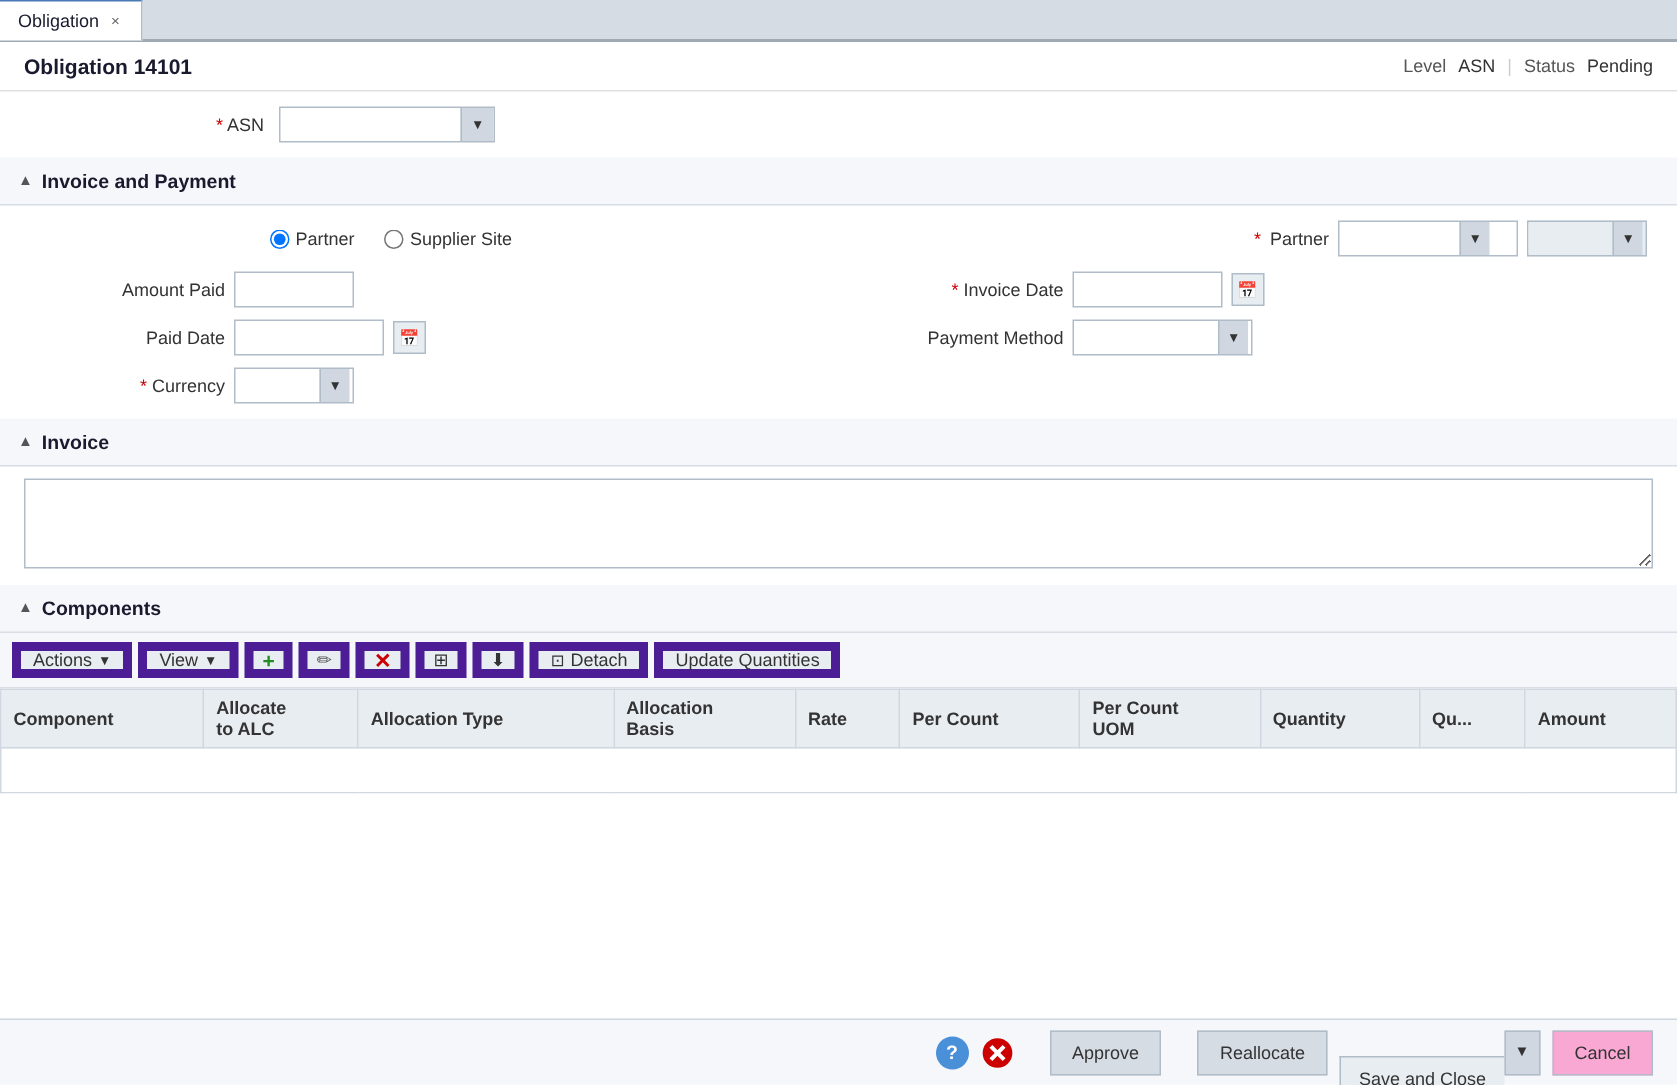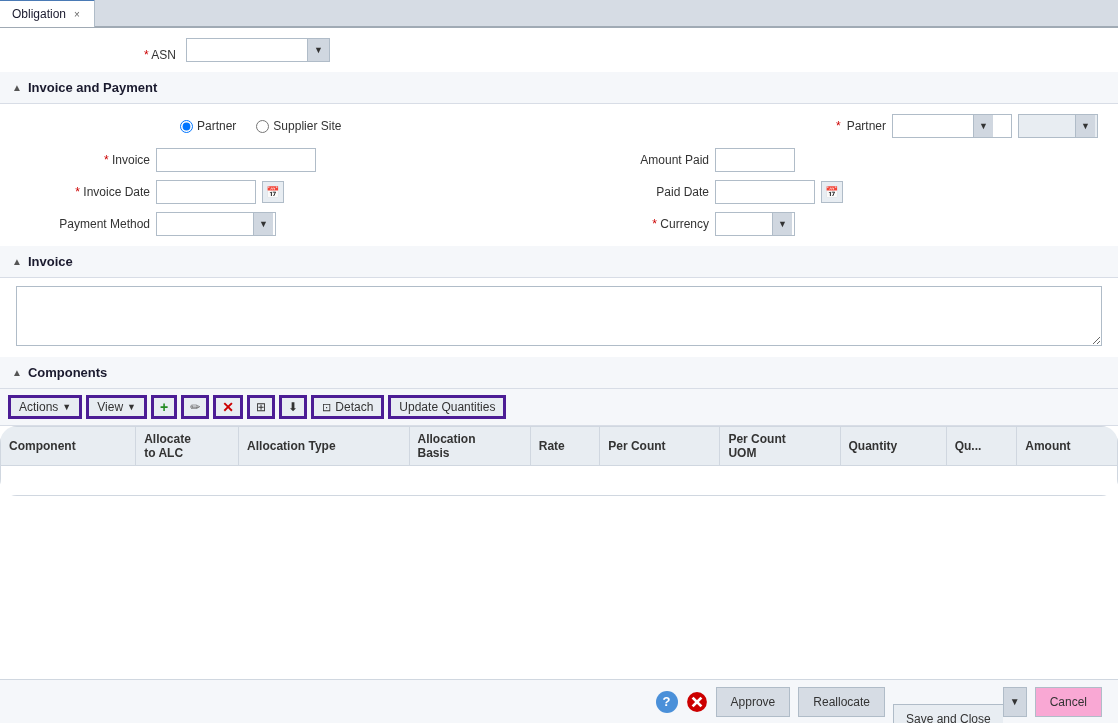--- a/index.html
+++ b/index.html
@@ -152,21 +152,21 @@
       padding: 6px 8px;
       background: #f5f7fa;
       border-bottom: 1px solid #d8dde6;
       gap: 4px;
     }
     .toolbar-btn {
       display: flex;
       align-items: center;
       gap: 4px;
       padding: 3px 8px;
-      border: 3px solid #4c1d95;
+      border: 6px solid #4c1d95;
       background: #e8edf2;
       cursor: pointer;
       font-size: 12px;
       height: 24px;
     }
     .toolbar-btn.icon-only {
       padding: 3px 6px;
       min-width: 24px;
       justify-content: center;
     }
@@ -218,20 +218,21 @@
       border: 1px solid #b0bcc8;
       background: #f9a8d4;
       cursor: pointer;
       font-size: 12px;
       height: 30px;
       display: flex;
       align-items: center;
     }
     .footer-btn-primary {
       background: #d6dce4;
+      margin-left: 16px;
     }
     .footer-btn-split {
       display: flex;
       align-items: center;
       gap: 0;
     }
     .footer-btn-split .main-part {
       padding: 5px 12px;
       border: 1px solid #b0bcc8;
       border-right: none;
@@ -262,21 +263,21 @@
       display: flex;
       align-items: center;
       justify-content: center;
       font-size: 13px;
       font-weight: bold;
       cursor: pointer;
     }
 
     .asn-row {
       display: flex;
-      align-items: flex-end;
+      align-items: center;
       padding: 10px 16px;
       gap: 10px;
     }
     .asn-select {
       display: flex;
       align-items: center;
       border: 1px solid #b0bcc8;
       height: 24px;
       background: #fff;
     }
@@ -332,20 +333,30 @@
 
 <div class="tab-bar">
   <div class="tab-item active">
     <span>Obligation</span>
     <span class="tab-close">×</span>
   </div>
 </div>
 
 <div class="page-content" style="padding-bottom: 50px;">
 
+  <div class="obligation-header">
+    <div class="obligation-title">Obligation 14101</div>
+    <div class="obligation-meta">
+      <span class="label">Level</span>
+      <span class="value">ASN</span>
+      <span style="color:#ccc">|</span>
+      <span class="label">Status</span>
+      <span class="value">Pending</span>
+    </div>
+  </div>
 
   <div class="asn-row">
     <div style="width:160px; text-align:right;">
       <span style="color:#c00;">*</span>
       <span>ASN</span>
     </div>
     <div class="asn-select">
       <input type="text" style="width: 120px;">
       <div class="dd-btn">▼</div>
     </div>
@@ -379,27 +390,20 @@
         </div>
         <div class="form-select-wrap" style="width:80px; background:#e8edf2;">
           <input type="text" style="width: 56px; background: rgb(232, 237, 242);" disabled="">
           <div class="dropdown-btn">▼</div>
         </div>
       </div>
     </div>
 
     <div class="ip-fields-grid">
 
-      <div class="ip-field-row">
-        <div class="ip-field-label">
-          <span style="color:#c00;">*</span>
-          <span>Invoice</span>
-        </div>
-        <input type="text" class="form-input form-input-wide" style="">
-      </div>
 
       <div class="ip-field-row">
         <div class="ip-field-label">Amount Paid</div>
         <input type="text" class="form-input form-input-small" style="">
       </div>
 
       <div class="ip-field-row">
         <div class="ip-field-label">
           <span style="color:#c00;">*</span>
           <span>Invoice Date</span>
@@ -476,21 +480,21 @@
     </div>
     <div class="toolbar-btn text-btn">
       <span style="font-size:11px;">⊡</span>
       <span>Detach</span>
     </div>
     <div class="toolbar-btn text-btn">
       <span>Update Quantities</span>
     </div>
   </div>
 
-  <div style="overflow-x:auto;border-radius:17px;">
+  <div style="overflow-x:auto;">
     <table class="components-table">
       <thead>
         <tr>
           <th>Component</th>
           <th>Allocate<br>to ALC</th>
           <th>Allocation Type</th>
           <th>Allocation<br>Basis</th>
           <th>Rate</th>
           <th>Per Count</th>
           <th>Per Count<br>UOM</th>

